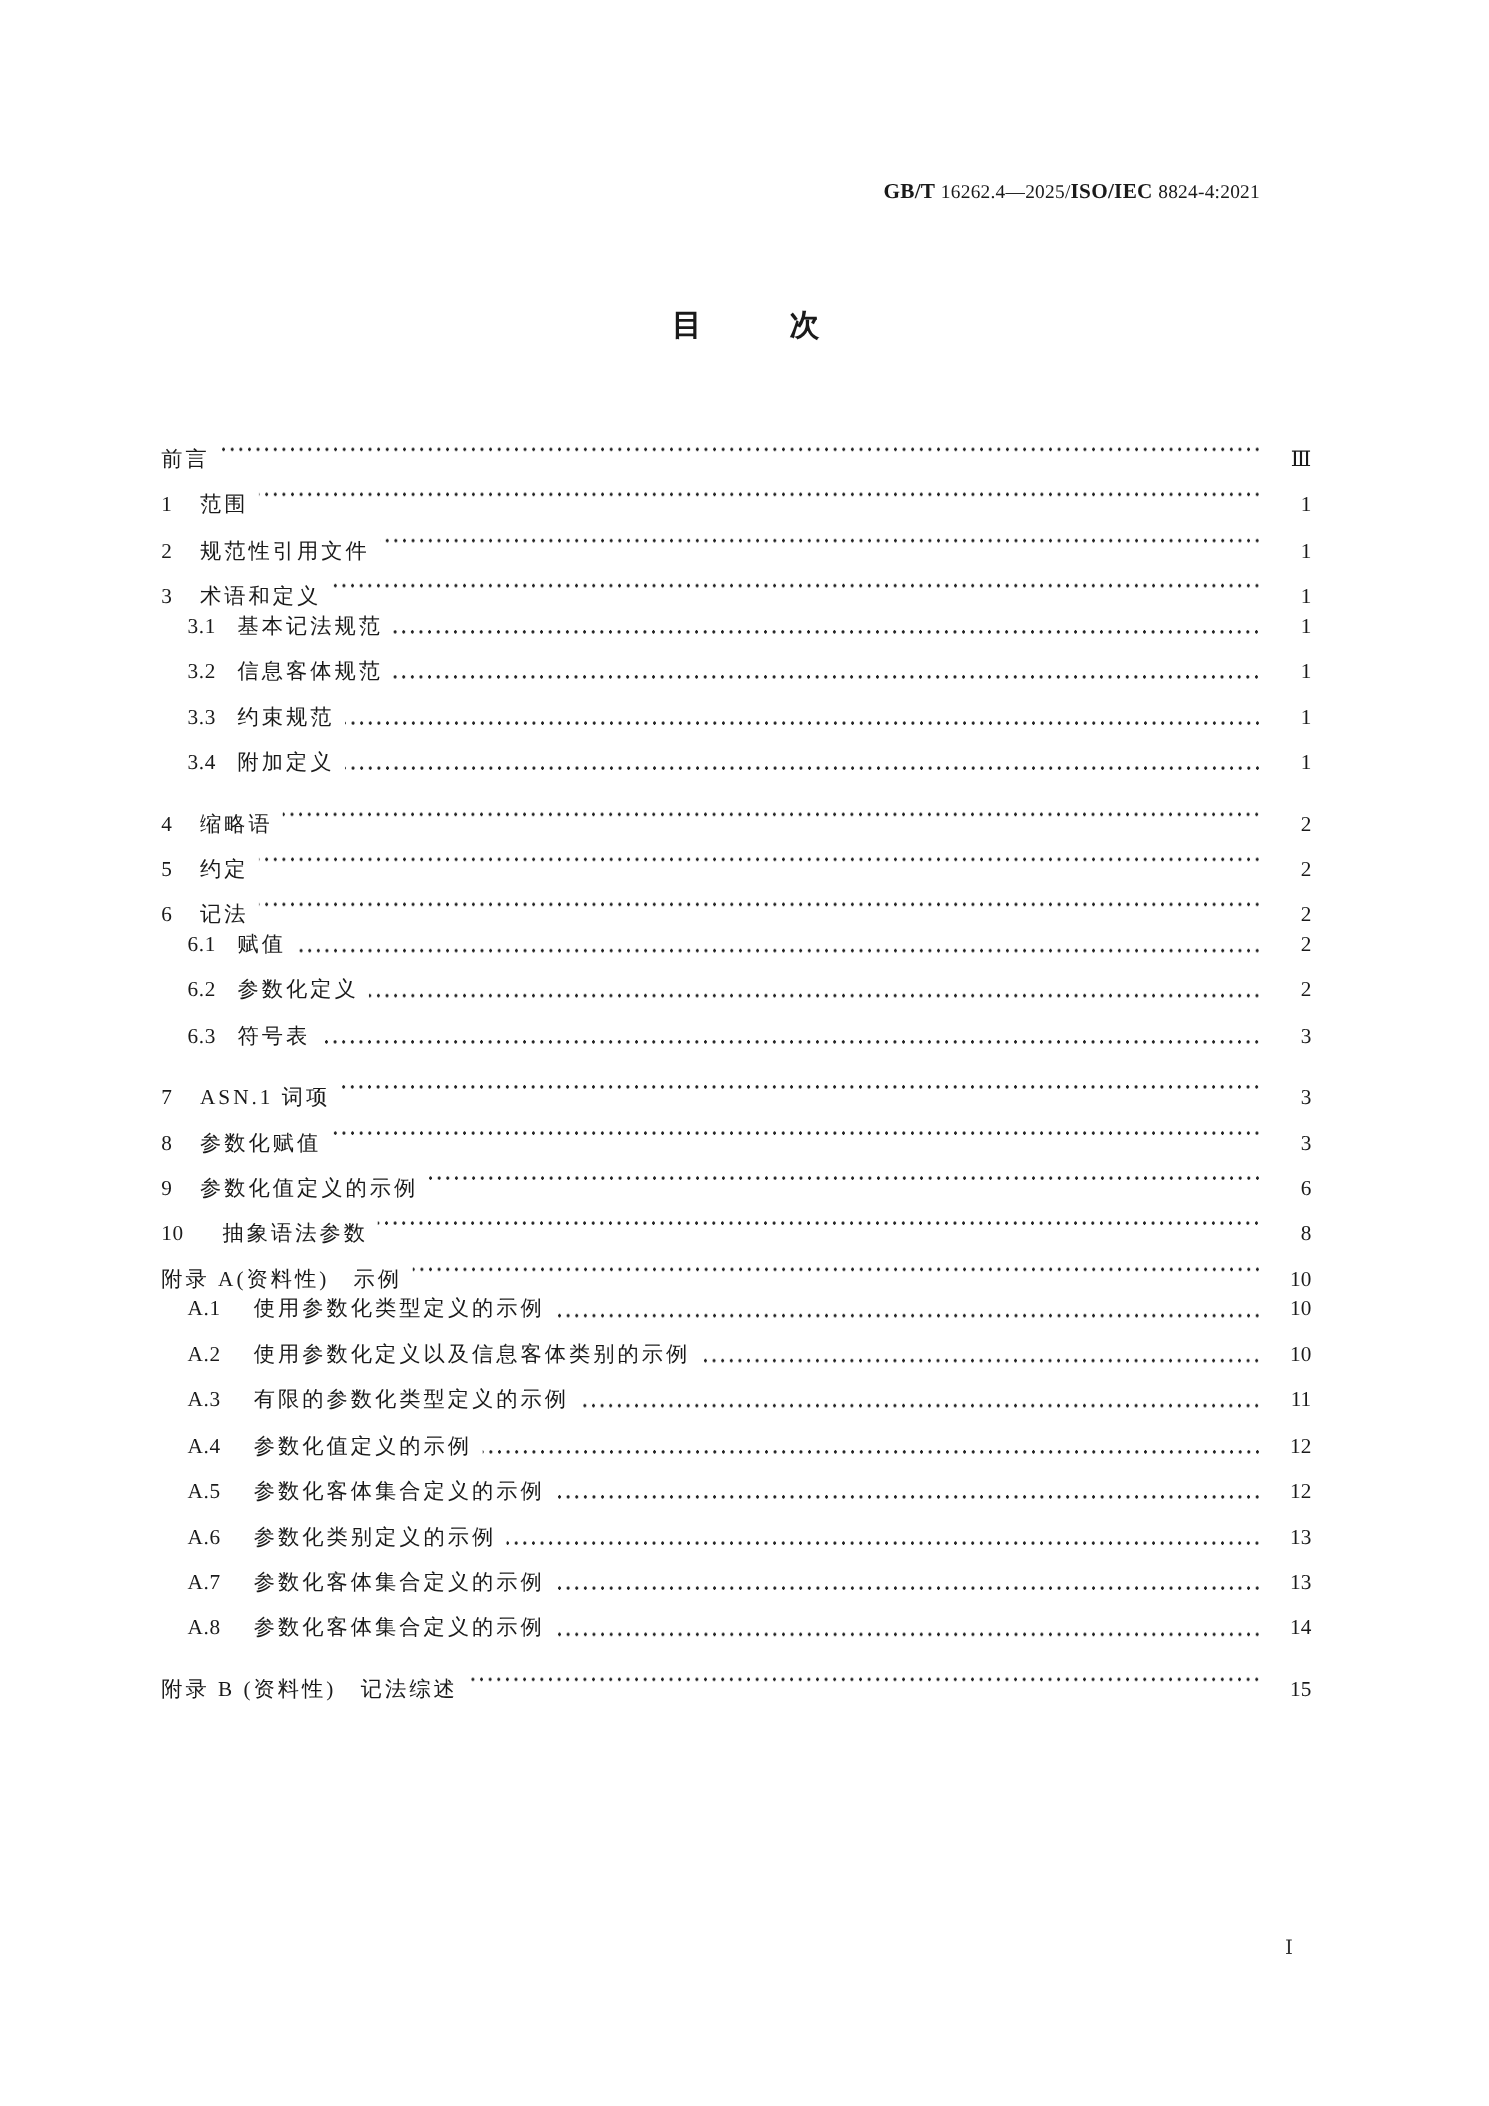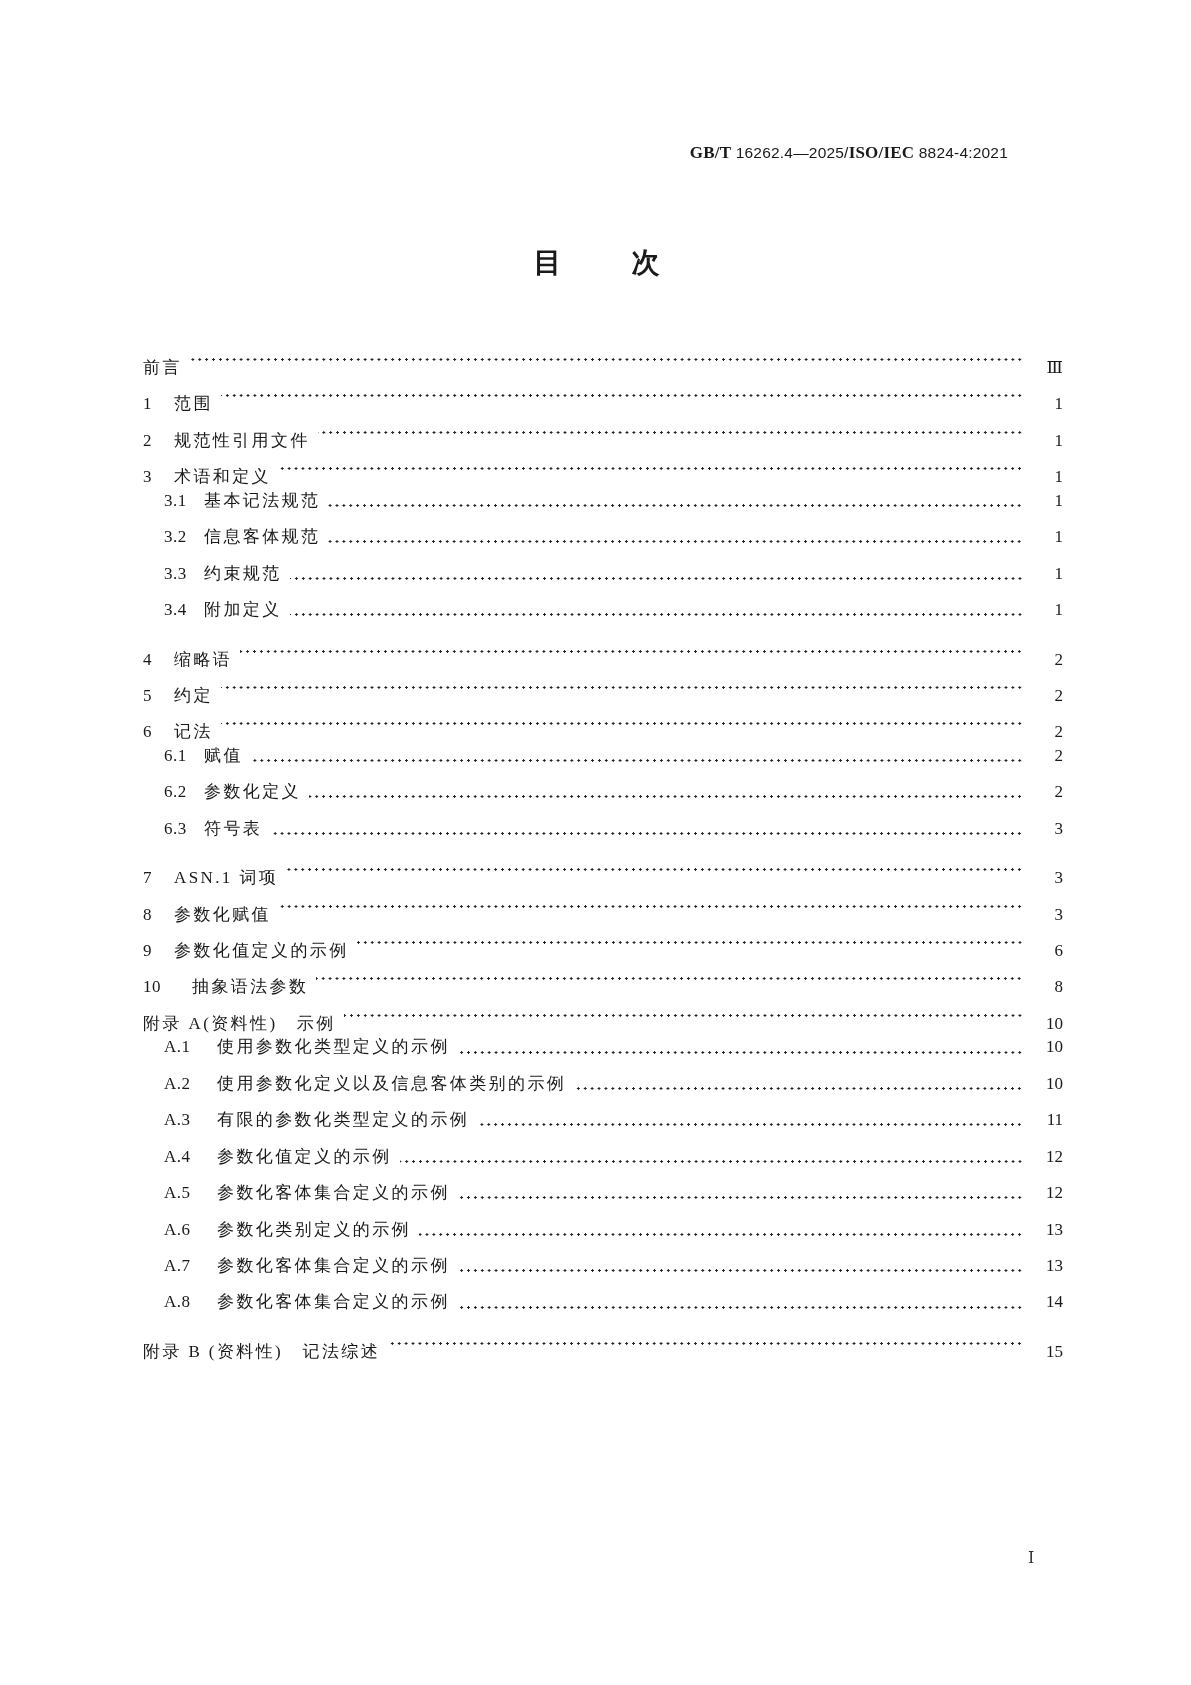--- a/index.html
+++ b/index.html
@@ -21,40 +21,40 @@
     right: 183px;
     font-size: 17px;
     letter-spacing: 0.2px;
     white-space: nowrap;
   }
   .header-code .bold {
     font-family: "Liberation Serif", serif;
     font-weight: bold;
   }
   .header-code .mono {
-    font-family: Liberation Sans, sans-serif;
+    font-family: Liberation Serif, serif;
     font-size: 15.5px;
   }
   .toc-title {
     position: absolute;
     top: 244px;
     left: 0;
     width: 100%;
     text-align: center;
     font-family: "DejaVu Sans", sans-serif;
     font-weight: bold;
-    font-size: 28px;
+    font-size: 24px;
     letter-spacing: 70px;
     padding-left: 72px;
     box-sizing: border-box;
   }
   .toc {
     position: absolute;
     top: 337px;
-    left: 143px;
+    left: 129px;
     width: 920px;
   }
   .toc-row {
     display: flex;
     align-items: baseline;
     height: 36.45px;
     line-height: 36.45px;
     font-size: 17px;
     white-space: nowrap;
   }

